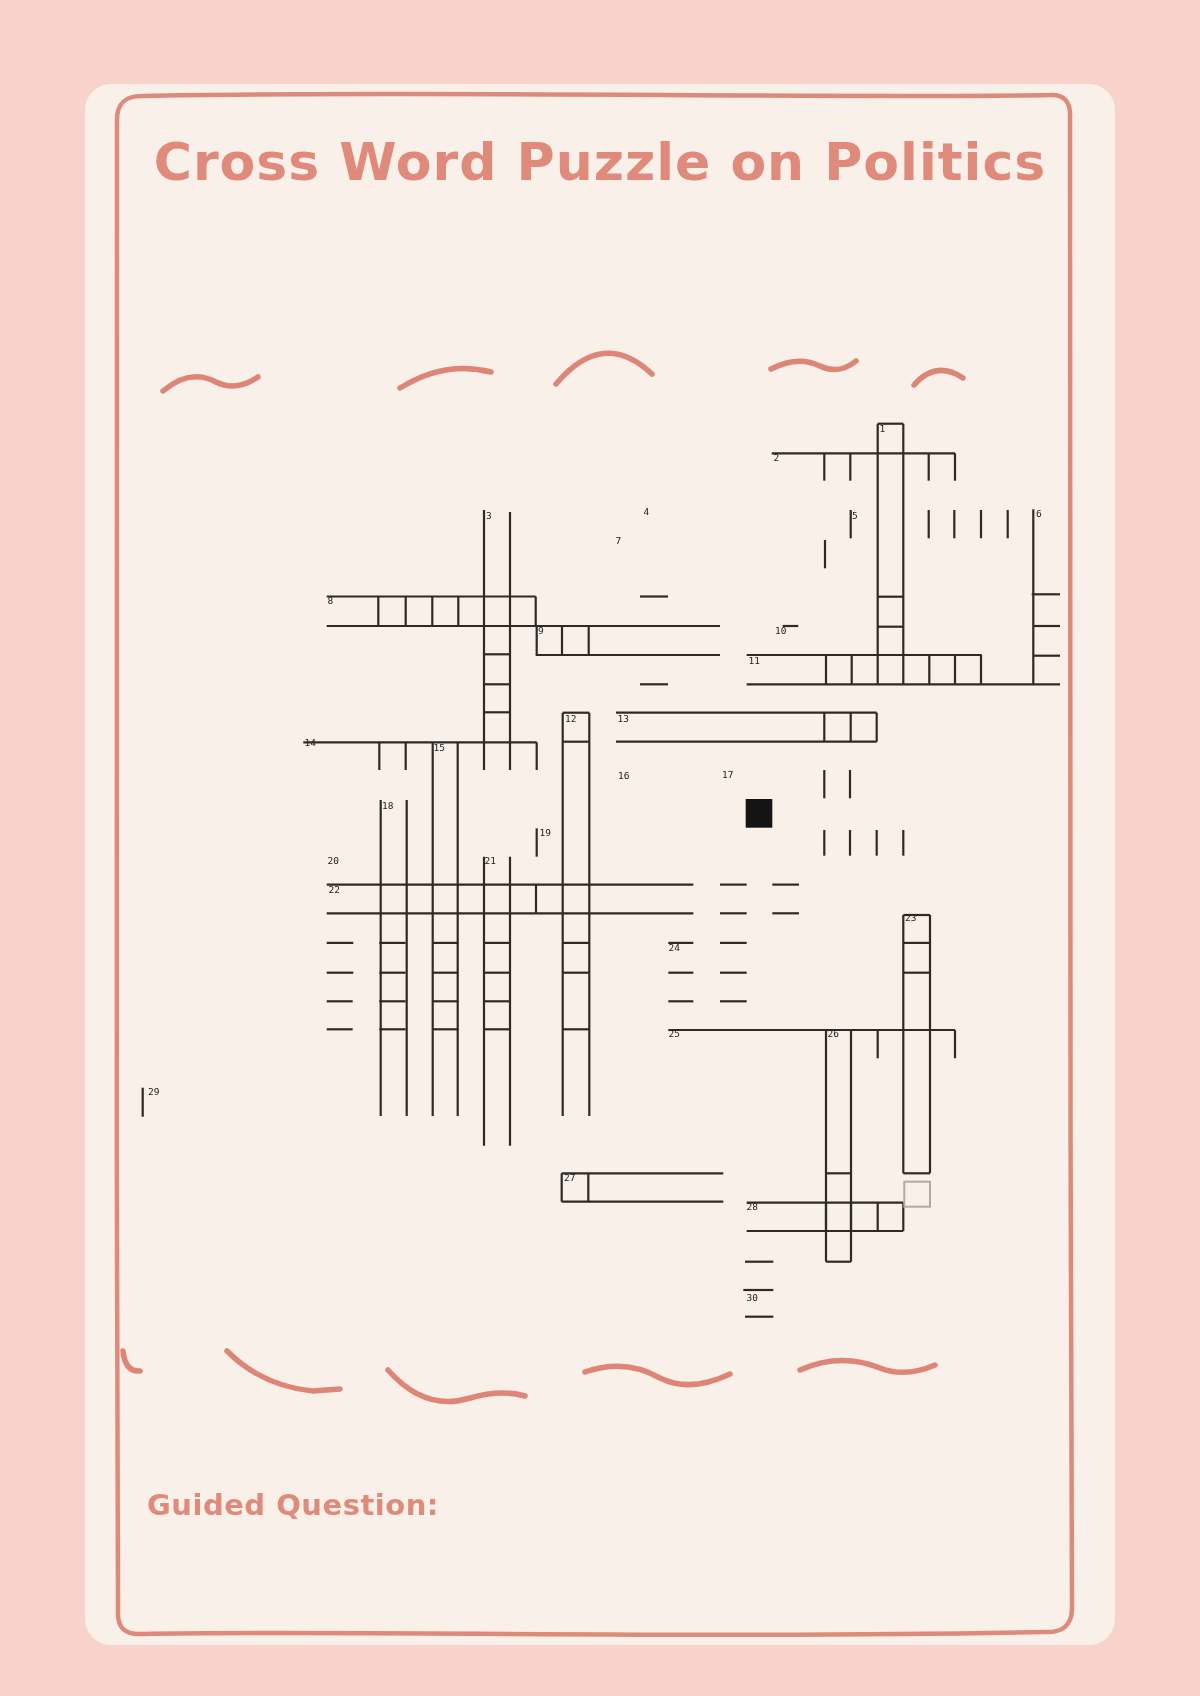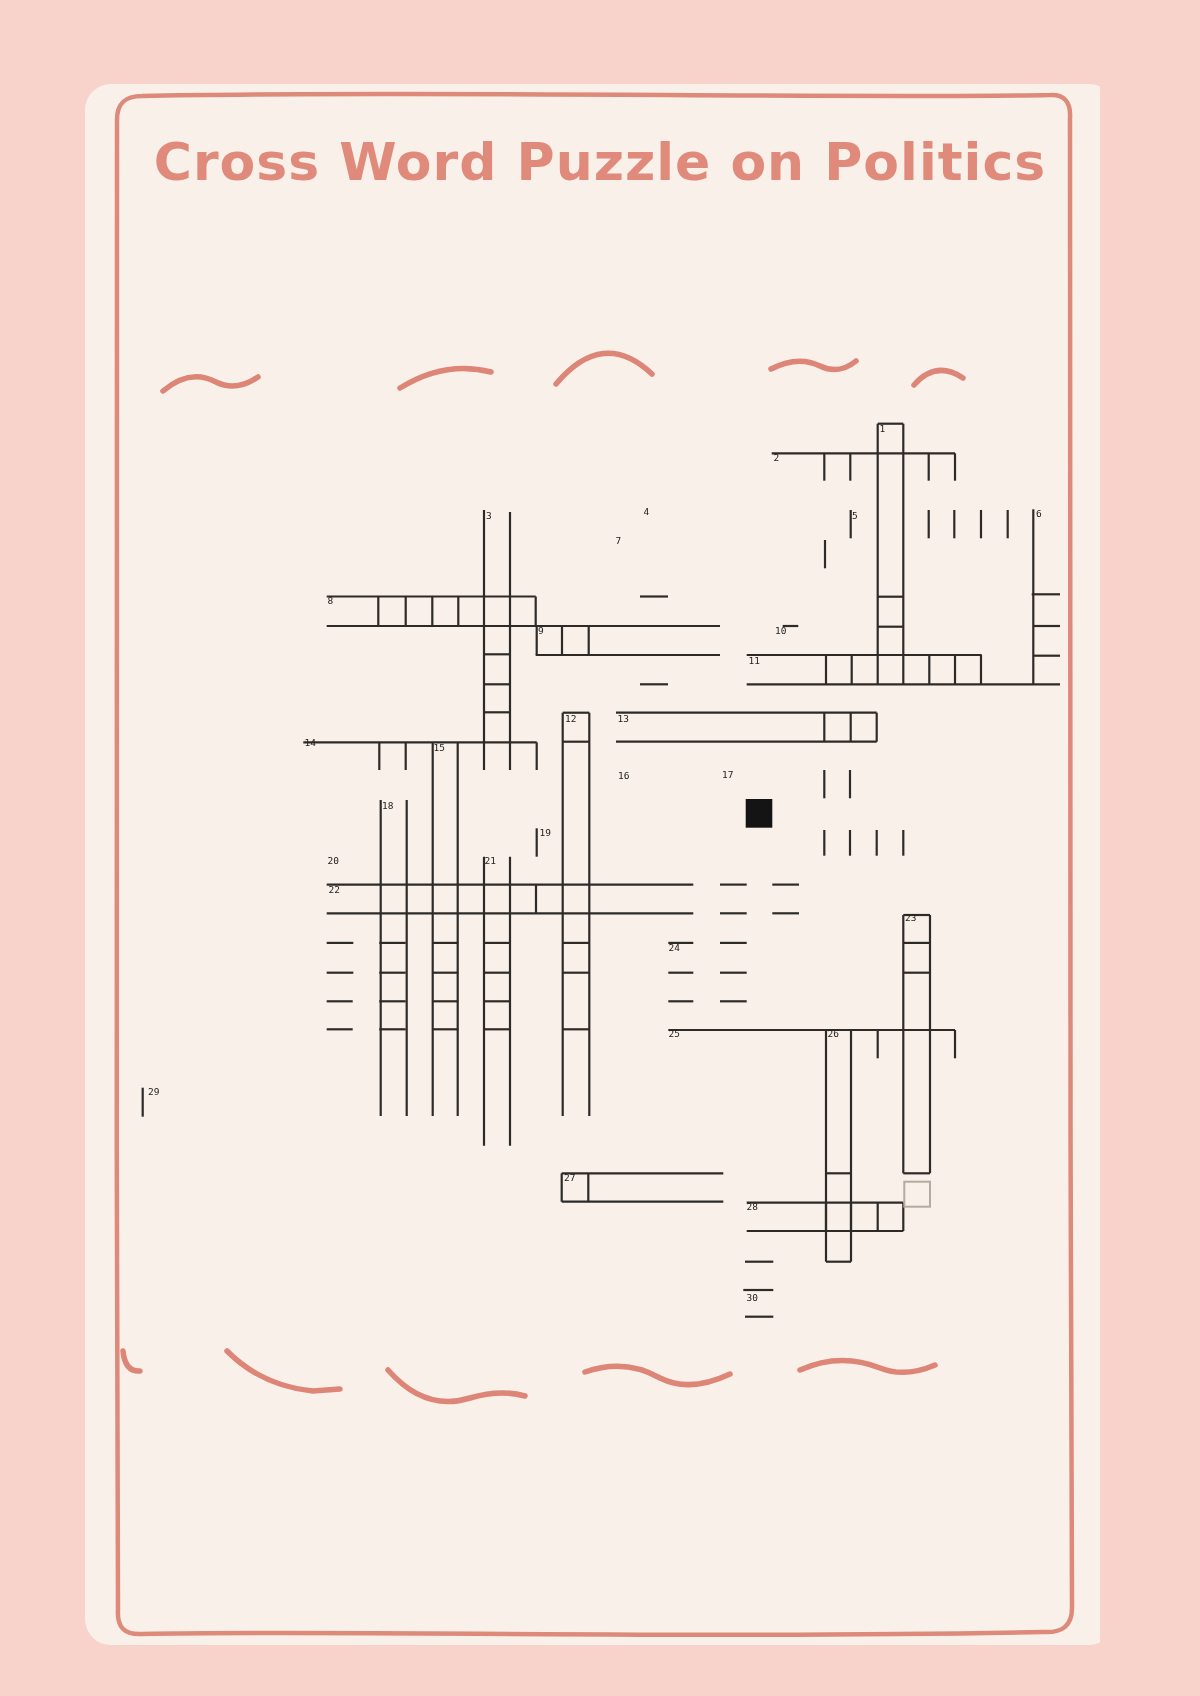--- a/index.html
+++ b/index.html
@@ -1,17 +1,17 @@
 <!DOCTYPE html>
 <html><head>
 <meta charset="utf-8">
 <style>
   html,body{margin:0;padding:0;}
   body{width:1200px;height:1696px;background:#f7d3cb;font-family:"DejaVu Sans",sans-serif;}
-  .page{position:relative;width:1100px;height:1696px;background:#f7d3cb;overflow:hidden;}
+  .page{position:relative;width:1200px;height:1696px;background:#f7d3cb;overflow:hidden;}
   .card{position:absolute;left:85px;top:84px;width:1030px;height:1561px;background:#f9f1e9;border-radius:26px;}
   .title{position:absolute;left:0;top:126px;width:1200px;text-align:center;color:#df8a7a;
          font-weight:700;font-size:52px;line-height:73px;letter-spacing:1px;}
   .guided{position:absolute;left:147px;top:1488px;color:#df8a7a;font-weight:700;font-size:29px;letter-spacing:0.5px;}
   svg.overlay{position:absolute;left:0;top:0;width:1200px;height:1696px;}
 </style>
 </head>
 <body>
 
 <div class="page">
@@ -207,13 +207,14 @@
         <text x="668.5" y="943.5" dominant-baseline="hanging" fill="#222222">24</text>
         <text x="668.5" y="1030" dominant-baseline="hanging" fill="#222222">25</text>
         <text x="827.5" y="1030" dominant-baseline="hanging" fill="#222222">26</text>
         <text x="564" y="1173.5" dominant-baseline="hanging" fill="#222222">27</text>
         <text x="746.5" y="1203" dominant-baseline="hanging" fill="#222222">28</text>
         <text x="148" y="1087.5" dominant-baseline="hanging" fill="#222222">29</text>
         <text x="746.5" y="1294" dominant-baseline="hanging" fill="#222222">30</text>
       </g>
   </svg>
 
+  <div class="guided">Guided Question:</div>
 </div>
 
 </body></html>

